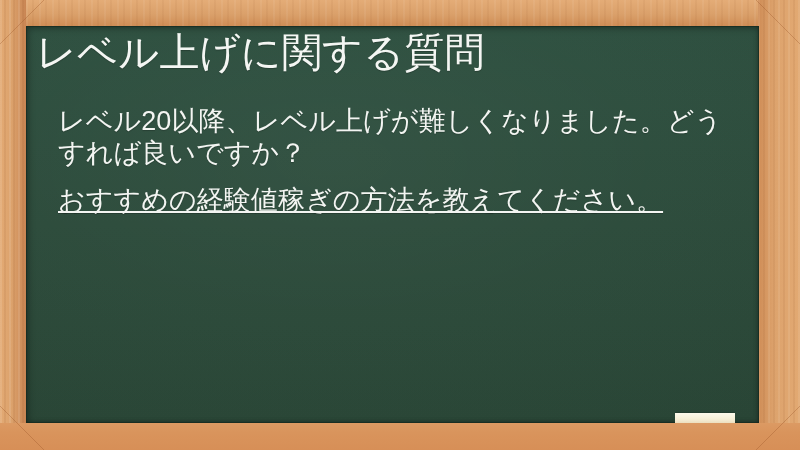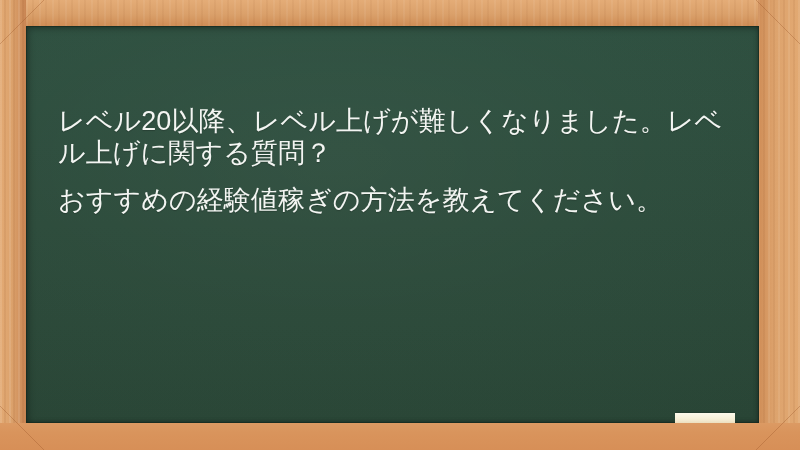--- a/index.html
+++ b/index.html
@@ -171,21 +171,21 @@
   }
   .bullet {
     color: #f3f5f2;
     font-size: 27px;
     line-height: 1.17;
     font-weight: 400;
     letter-spacing: 0.1px;
     margin: 0 0 16px 0;
     text-shadow: 0 1px 1px rgba(0,0,0,0.2);
   }
-  .bullet:last-child { margin-bottom: 7px; }
+  .bullet:last-child { margin-bottom: 7px; text-decoration: underline; }
 
   
   .chalk {
     position: absolute;
     left: 649px;
     bottom: 0px;
     width: 60px;
     height: 10px;
     background: linear-gradient(180deg, #fdfaec 0%, #f7f0d8 60%, #ecdfbe 100%);
     box-shadow: 0 -1px 0 rgba(0,0,0,0.10);
@@ -203,23 +203,24 @@
   <div class="frame-bottom"></div>
 
   <div class="miter miter-tl"></div>
   <div class="miter miter-tr"></div>
   <div class="miter miter-bl"></div>
   <div class="miter miter-br"></div>
 
   <div class="board">
     <div class="board-content">
 
+      <div class="title">レベル上げに関する質問</div>
 
       <ul class="body-list">
-        <li class="bullet">レベル20以降、レベル上げが難しくなりました。レベル上げに関する質問？</li>
+        <li class="bullet">レベル20以降、レベル上げが難しくなりました。どうすれば良いですか？</li>
         <li class="bullet">おすすめの経験値稼ぎの方法を教えてください。</li>
       </ul>
 
       <div class="chalk"></div>
 
     </div>
   </div>
 
 </div>
 

